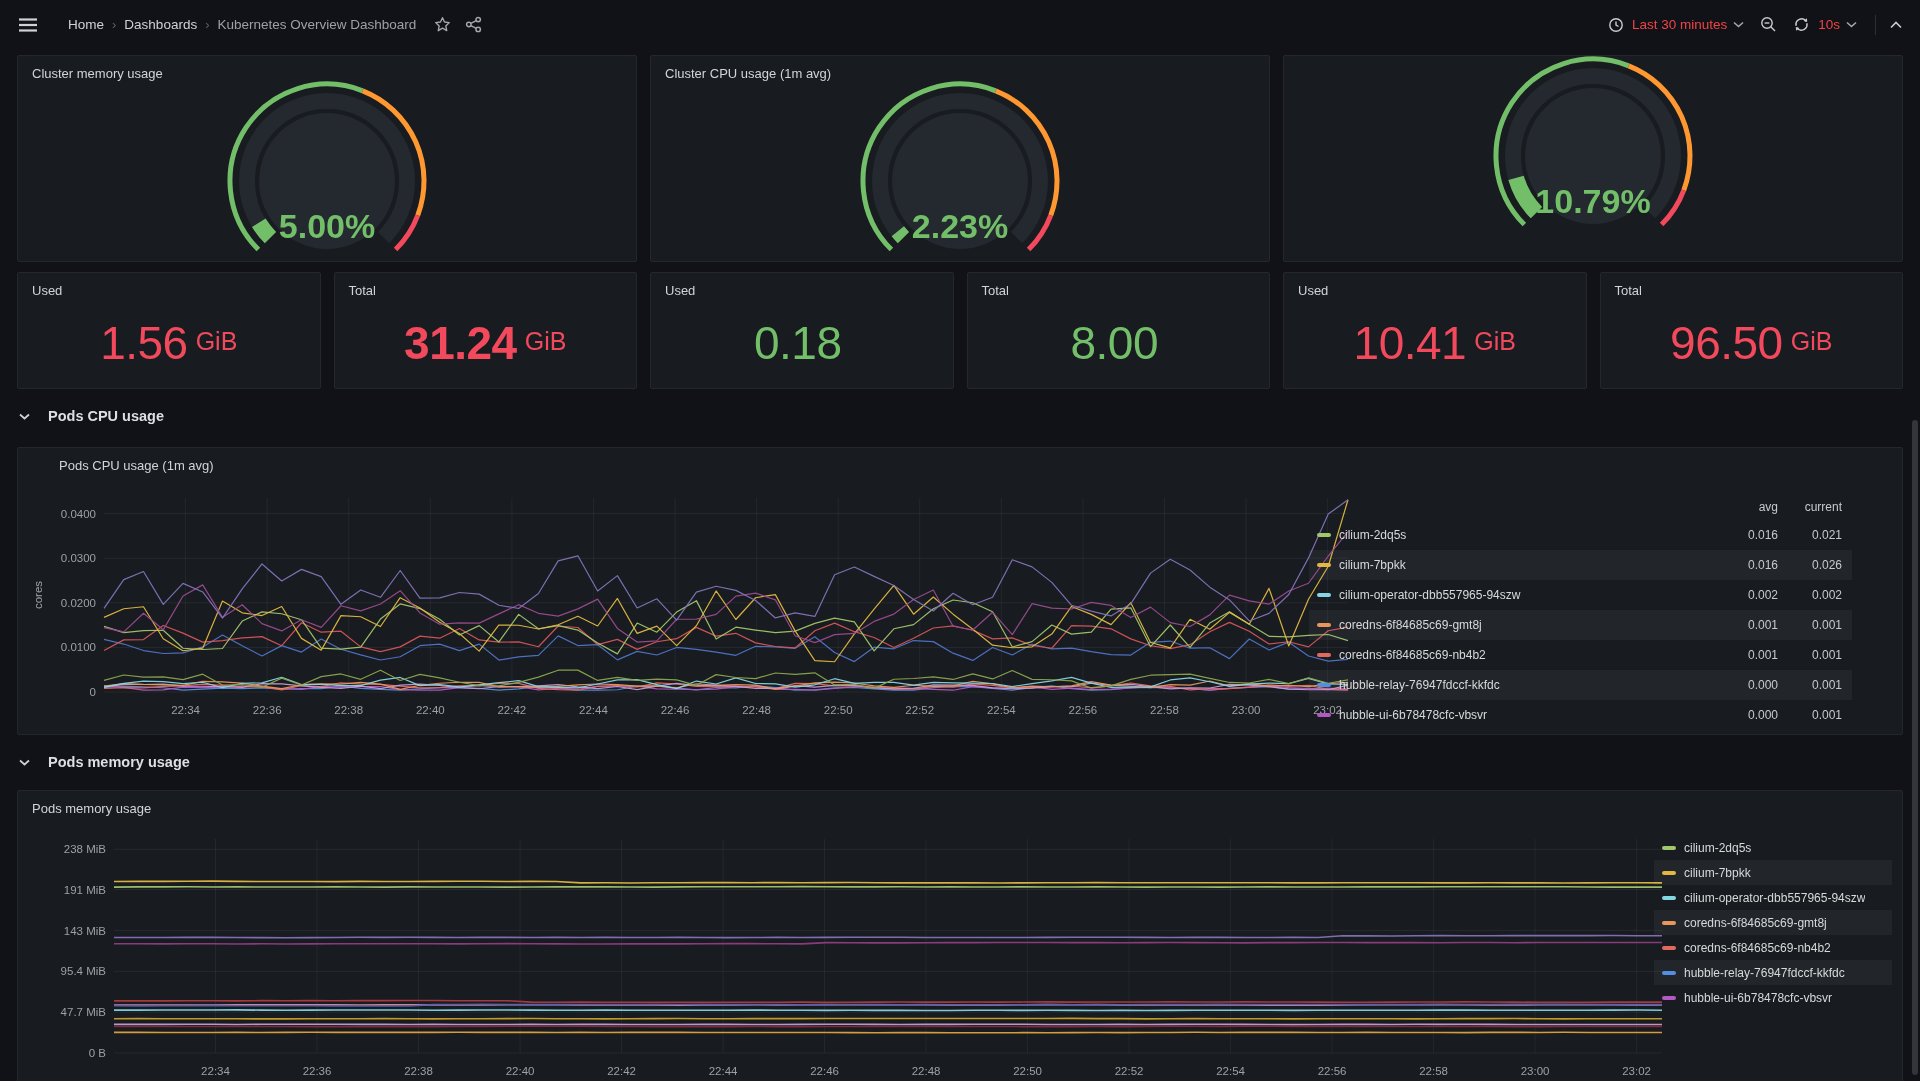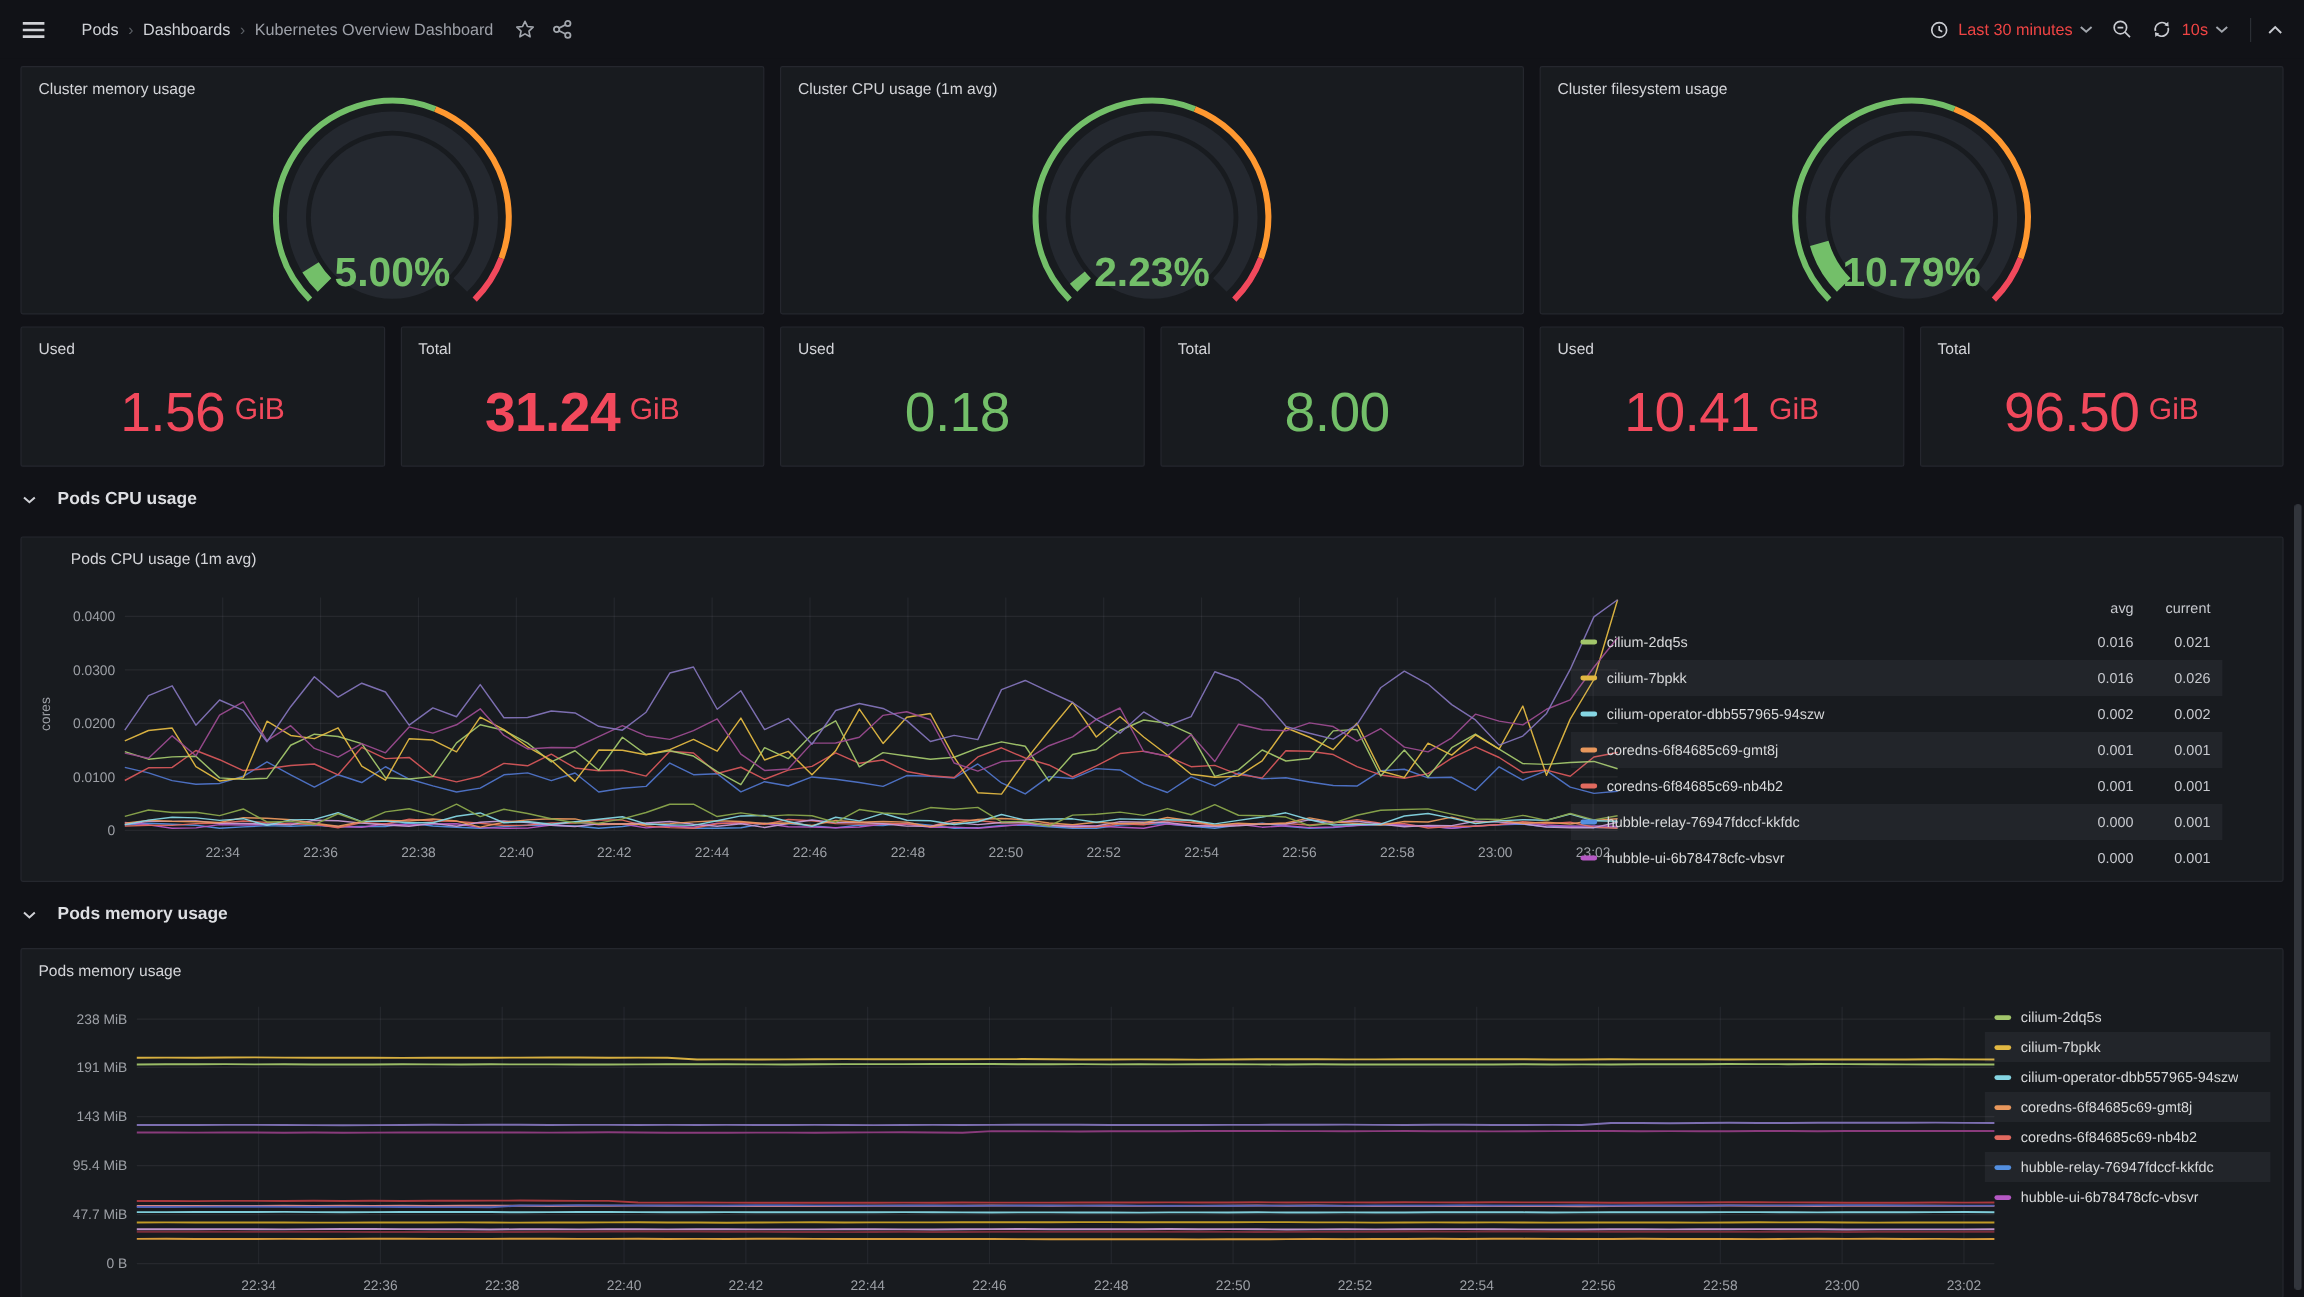--- a/index.html
+++ b/index.html
@@ -70,21 +70,21 @@
   <div class="nav-left">
     <span class="burger">
       <svg width="20" height="16" viewBox="0 0 20 16">
           <g stroke="#D0D1D6" stroke-width="2.2">
             <line x1="1" y1="2.5" x2="19" y2="2.5"></line>
             <line x1="1" y1="8" x2="19" y2="8"></line>
             <line x1="1" y1="13.5" x2="19" y2="13.5"></line>
           </g>
         </svg>
     </span>
-    <span class="crumb">Pods</span>
+    <span class="crumb">Home</span>
     <span class="crumb-sep">›</span>
     <span class="crumb">Dashboards</span>
     <span class="crumb-sep">›</span>
     <span class="crumb current">Kubernetes Overview Dashboard</span>
     <span class="nav-icon">
       <svg width="17" height="17" viewBox="0 0 16 16">
           <polygon points="8,1.6 9.9,5.7 14.4,6.2 11.1,9.3 12,13.8 8,11.5 4,13.8 4.9,9.3 1.6,6.2 6.1,5.7" fill="none" stroke="#A2A6AD" stroke-width="1.3" stroke-linejoin="round"></polygon>
         </svg>
     </span>
     <span class="nav-icon">
@@ -161,21 +161,20 @@
           <path d="M 252.4314575050762 156.5685424949238 A 80 80 0 1 1 365.5685424949238 156.5685424949238" stroke="#24282F" stroke-width="16" fill="none"></path>
           <circle cx="309" cy="100" r="68" fill="#24282F"></circle>
           <path d="M 240.41064222490488 168.5893577750951 A 97 97 0 0 1 344.7080816104137 9.811680868839602" stroke="#73BF69" stroke-width="5" fill="none"></path>
           <path d="M 344.7080816104137 9.811680868839602 A 97 97 0 0 1 399.73807099049714 134.28705984658797" stroke="#FF9830" stroke-width="5" fill="none"></path>
           <path d="M 399.73807099049714 134.28705984658797 A 97 97 0 0 1 377.5893577750951 168.5893577750951" stroke="#F2495C" stroke-width="5" fill="none"></path>
           <path d="M 252.4314575050762 156.5685424949238 A 80 80 0 0 1 246.8098746221835 150.32284079313746" stroke="#73BF69" stroke-width="16" fill="none"></path>
           <text x="309" y="157" text-anchor="middle" font-size="34" fill="#73BF69" font-family="&quot;Liberation Sans&quot;, sans-serif" font-weight="700">2.23%</text>
         </svg>
     </div>
     <div class="panel">
-      <div class="panel-title">Cluster filesystem usage</div>
       <svg class="gauge" width="100%" height="171" viewBox="0 0 618 171">
           <path d="M 252.4314575050762 156.5685424949238 A 80 80 0 1 1 365.5685424949238 156.5685424949238" stroke="#24282F" stroke-width="16" fill="none"></path>
           <circle cx="309" cy="100" r="68" fill="#24282F"></circle>
           <path d="M 240.41064222490488 168.5893577750951 A 97 97 0 0 1 344.7080816104137 9.811680868839602" stroke="#73BF69" stroke-width="5" fill="none"></path>
           <path d="M 344.7080816104137 9.811680868839602 A 97 97 0 0 1 399.73807099049714 134.28705984658797" stroke="#FF9830" stroke-width="5" fill="none"></path>
           <path d="M 399.73807099049714 134.28705984658797 A 97 97 0 0 1 377.5893577750951 168.5893577750951" stroke="#F2495C" stroke-width="5" fill="none"></path>
           <path d="M 252.4314575050762 156.5685424949238 A 80 80 0 0 1 232.04808486362626 121.87242000429615" stroke="#73BF69" stroke-width="16" fill="none"></path>
           <text x="309" y="157" text-anchor="middle" font-size="34" fill="#73BF69" font-family="&quot;Liberation Sans&quot;, sans-serif" font-weight="700">10.79%</text>
         </svg>
     </div>

